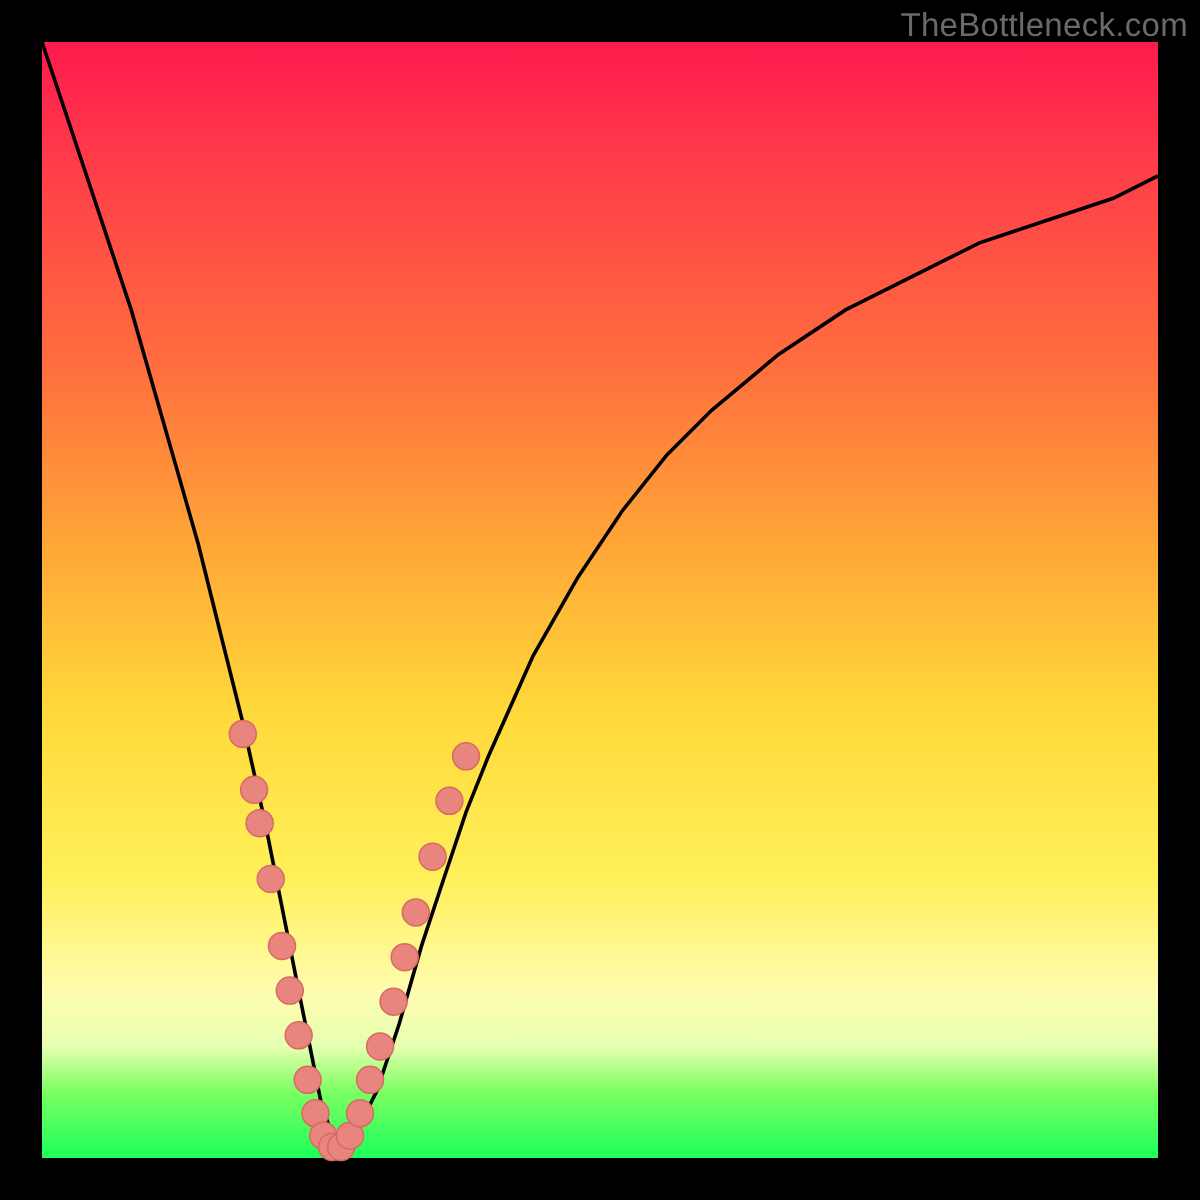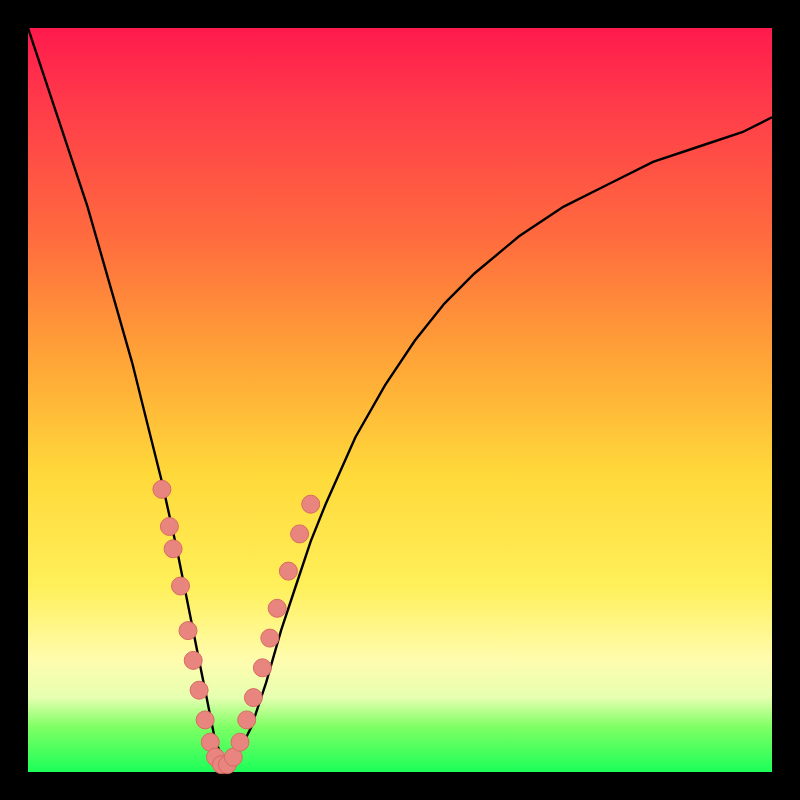--- a/index.html
+++ b/index.html
@@ -85,13 +85,14 @@
           <circle cx="225.4" cy="669.6" r="9" fill="#e8857f" stroke="#d86a63" stroke-width="1"></circle>
           <circle cx="234.4" cy="639.8" r="9" fill="#e8857f" stroke="#d86a63" stroke-width="1"></circle>
           <circle cx="241.8" cy="610.1" r="9" fill="#e8857f" stroke="#d86a63" stroke-width="1"></circle>
           <circle cx="249.2" cy="580.3" r="9" fill="#e8857f" stroke="#d86a63" stroke-width="1"></circle>
           <circle cx="260.4" cy="543.1" r="9" fill="#e8857f" stroke="#d86a63" stroke-width="1"></circle>
           <circle cx="271.6" cy="505.9" r="9" fill="#e8857f" stroke="#d86a63" stroke-width="1"></circle>
           <circle cx="282.7" cy="476.2" r="9" fill="#e8857f" stroke="#d86a63" stroke-width="1"></circle>
         </g>
     </svg>
   </div>
+  <div class="watermark">TheBottleneck.com</div>
 </div>
 
 </body></html>

